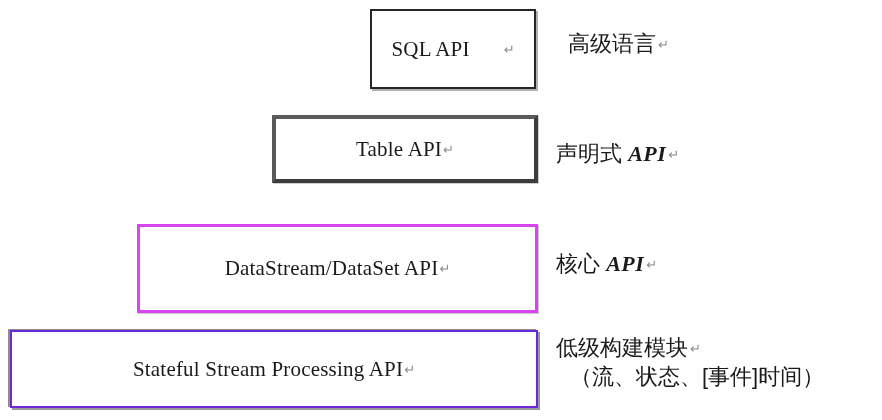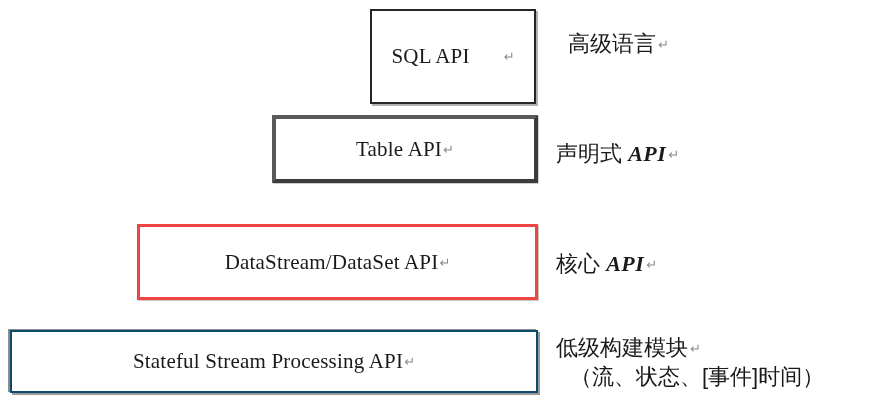--- a/index.html
+++ b/index.html
@@ -36,46 +36,46 @@
     font-family: "Liberation Sans", sans-serif;
     font-size: 13px;
     color: #8a8a8a;
     vertical-align: 2px;
     padding-left: 1px;
   }
 
   
   #box-sql {
     left: 370px;  top: 9px;
-    width: 166px; height: 95px;
+    width: 166px; height: 80px;
     border: 2px solid #262626;
     box-shadow: 2px 2px 0 0 #b0b0b0;
     gap: 33px;
   }
   
   #box-table {
     left: 272px;  top: 115px;
     width: 266px; height: 68px;
     border: 4px solid #5a5a5a;
     border-right-color: #3c3c3c;
     border-bottom-color: #3c3c3c;
     box-shadow: 1px 1px 0 0 #cfcfcf;
   }
   
   #box-datastream {
     left: 137px;  top: 224px;
-    width: 401px; height: 76px;
-    border: 3px solid #ef4444;
+    width: 401px; height: 89px;
+    border: 3px solid #d946ef;
     box-shadow: 1px 1px 0 0 #c8c8c8;
   }
   
   #box-stateful {
     left: 10px;   top: 330px;
-    width: 528px; height: 63px;
-    border: 2px solid #0c4a6e;
+    width: 528px; height: 78px;
+    border: 2px solid #6d28d9;
     box-shadow: 2px 2px 0 0 #9a9a9a, -2px -1px 0 0 #8d8d8d;
   }
 
   
   .side-label {
     position: absolute;
     font-family: "Liberation Sans", sans-serif;
     font-size: 22px;
     color: #1a1a1a;
     white-space: nowrap;

